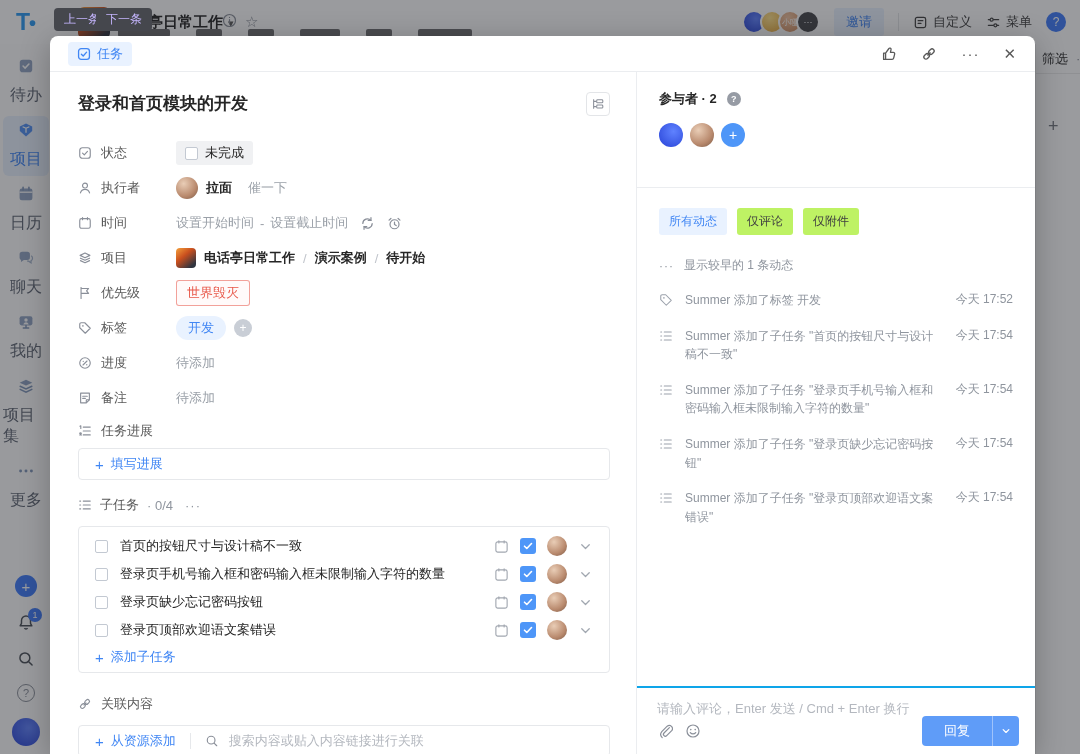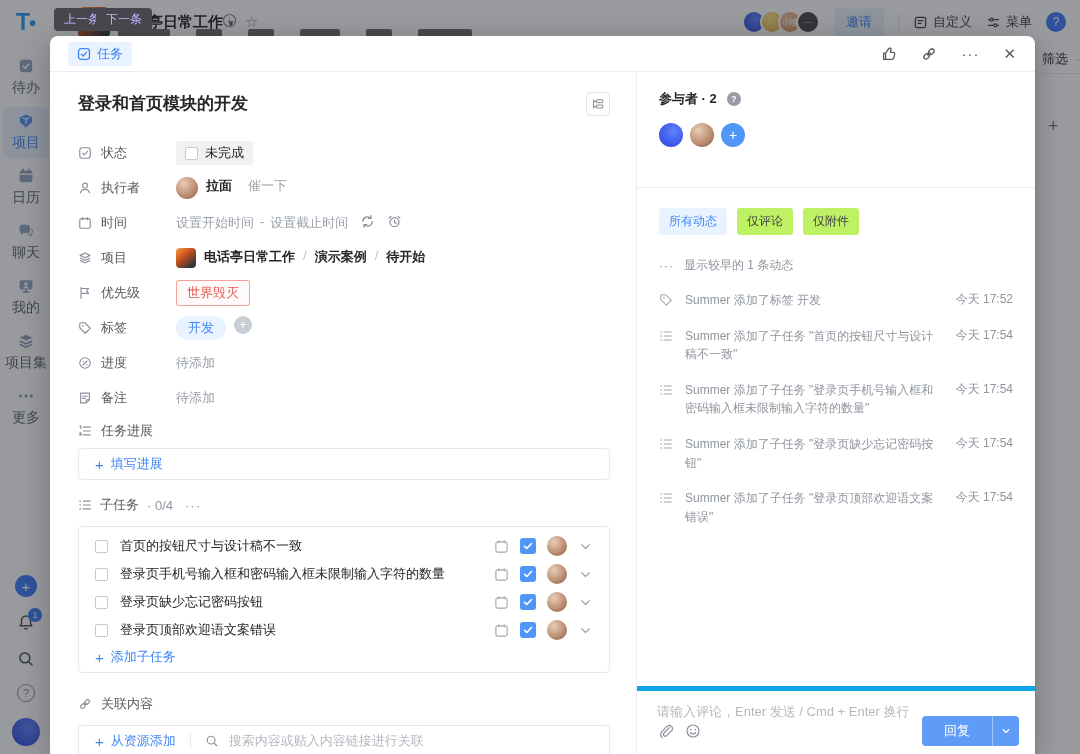--- a/index.html
+++ b/index.html
@@ -26,21 +26,21 @@
   .av-y { background:radial-gradient(circle at 40% 30%,#ffe28a,#e8a93a); }
   .av-o { background:radial-gradient(circle at 40% 30%,#f0c3a0,#cf8a5c); color:#fff; font-size:8px; }
   .av-d { background:#45454a; }
   .av-ph { background:radial-gradient(circle at 35% 30%,#e9cdb6,#b98a6e 60%,#7a5743); }
   .invite { background:#e9f2ff; color:#4086f4; padding:5px 12px; border-radius:3px; }
   .tb-sep { width:1px; height:18px; background:#e3e5e8; }
   .tb-item { display:flex; align-items:center; gap:5px; color:#404040; }
   .help-c { width:20px; height:20px; border-radius:50%; background:#3e7bfa; color:#fff; display:flex; align-items:center; justify-content:center; font-size:12px; }
 
   .sidebar { position:absolute; left:0; top:44px; bottom:0; width:52px; background:#fdfdfd; display:flex; flex-direction:column; align-items:center; padding-top:8px; }
-  .sb-item { width:46px; padding:5px 0 6px; margin-bottom:4px; display:flex; flex-direction:column; align-items:center; gap:4px; border-radius:6px; color:#5f6673; font-size:14px; }
+  .sb-item { width:46px; padding:5px 0 6px; margin-bottom:4px; display:flex; flex-direction:column; align-items:center; gap:10px; border-radius:6px; color:#5f6673; font-size:16px; }
   .sb-item svg { width:18px; height:18px; color:#7f95b8; }
   .sb-item.active { background:#e7f0fe; color:#4086f4; }
   .sb-item.active svg { color:#4086f4; }
   .sb-bottom { position:absolute; left:0; bottom:8px; width:52px; display:flex; flex-direction:column; align-items:center; gap:16px; }
   .plus-c { width:22px; height:22px; border-radius:50%; background:#3e7bfa; color:#fff; font-size:15px; display:flex; align-items:center; justify-content:center; }
   .bell-w { position:relative; }
   .badge { position:absolute; top:-5px; right:-7px; background:#3e7bfa; color:#fff; font-size:9px; min-width:14px; height:14px; border-radius:7px; display:flex; align-items:center; justify-content:center; }
   .q-ring { width:18px; height:18px; border-radius:50%; border:1.4px solid #8a8f99; color:#8a8f99; font-size:11px; display:flex; align-items:center; justify-content:center; }
   .me-av { width:28px; height:28px; border-radius:50%; background:radial-gradient(circle at 60% 35%,#5f82ff,#2742d6); }
 
@@ -69,21 +69,21 @@
 
   .title-row { display:flex; align-items:flex-start; }
   .task-title { font-size:17px; font-weight:bold; color:#262626; flex:1; line-height:24px; }
   .struct-btn { width:24px; height:24px; border:1px solid #e3e5e8; border-radius:4px; display:flex; align-items:center; justify-content:center; color:#8a8f99; }
   .struct-btn svg { width:14px; height:14px; }
 
   .fields { margin-top:26px; }
   .frow { display:flex; align-items:center; height:22px; margin-bottom:13px; }
   .flabel { width:98px; display:flex; align-items:center; gap:9px; color:#595959; flex:none; }
   .flabel svg { width:14px; height:14px; color:#8a8f99; flex:none; }
-  .fvalue { display:flex; align-items:flex-start; }
+  .fvalue { display:flex; align-items:center; }
   .chip-status { display:flex; align-items:center; gap:7px; background:#f0f1f3; border-radius:3px; padding:3px 9px; color:#262626; }
   .cbx { width:13px; height:13px; border:1px solid #c3c9d2; border-radius:2px; background:#fff; }
   .assignee-av { width:22px; height:22px; border-radius:50%; margin-right:8px; }
   .bold { font-weight:bold; color:#262626; }
   .muted { color:#9aa0a8; }
   .urge { color:#9aa0a8; margin-left:16px; }
   .time-ico { color:#8a8f99; margin-left:12px; display:flex; }
   .time-ico svg { width:15px; height:15px; }
   .proj-mini { width:20px; height:20px; border-radius:4px; margin-right:8px;
     background:linear-gradient(140deg,#f5a13c 0%,#c94f1e 40%,#30343f 85%); }
@@ -131,21 +131,21 @@
   .fchips { display:flex; gap:10px; margin-top:20px; }
   .fchip { background:#bef264; color:#404040; border-radius:3px; padding:5px 10px; font-size:12px; }
   .fchip.active { background:#e9f2ff; color:#4086f4; }
   .earlier { display:flex; align-items:center; gap:10px; margin-top:22px; color:#8f959e; font-size:12px; }
   .earlier .mm { letter-spacing:1px; color:#8f959e; }
   .act { display:flex; align-items:flex-start; margin-top:17px; }
   .act svg { width:14px; height:14px; color:#9ba1ab; flex:none; margin-top:2px; }
   .act .atext { flex:1; margin:0 12px; color:#8f959e; font-size:12px; line-height:1.55; }
   .act .atime { color:#8f959e; font-size:12px; white-space:nowrap; }
 
-  .comment { position:absolute; left:0; right:0; bottom:0; height:68px; border-top:5px solid #0ea5e9; padding:12px 20px 10px; }
+  .comment { position:absolute; left:0; right:0; bottom:0; height:68px; border-top:2px solid #0ea5e9; padding:12px 20px 10px; }
   .c-ph { color:#b4b8bf; font-size:13px; }
   .c-foot { position:absolute; left:20px; right:16px; bottom:8px; display:flex; align-items:center; }
   .c-icons { display:flex; gap:12px; color:#8a8f99; }
   .c-icons svg { width:16px; height:16px; }
   .reply { margin-left:auto; display:flex; background:#5f9cf8; border-radius:4px; color:#fff; overflow:hidden; }
   .reply .r-main { padding:6px 22px; font-size:13px; }
   .reply .r-dd { padding:6px 8px; border-left:1px solid rgba(255,255,255,.4); display:flex; align-items:center; }
   .reply svg { width:10px; height:10px; }
 </style>
 </head>

